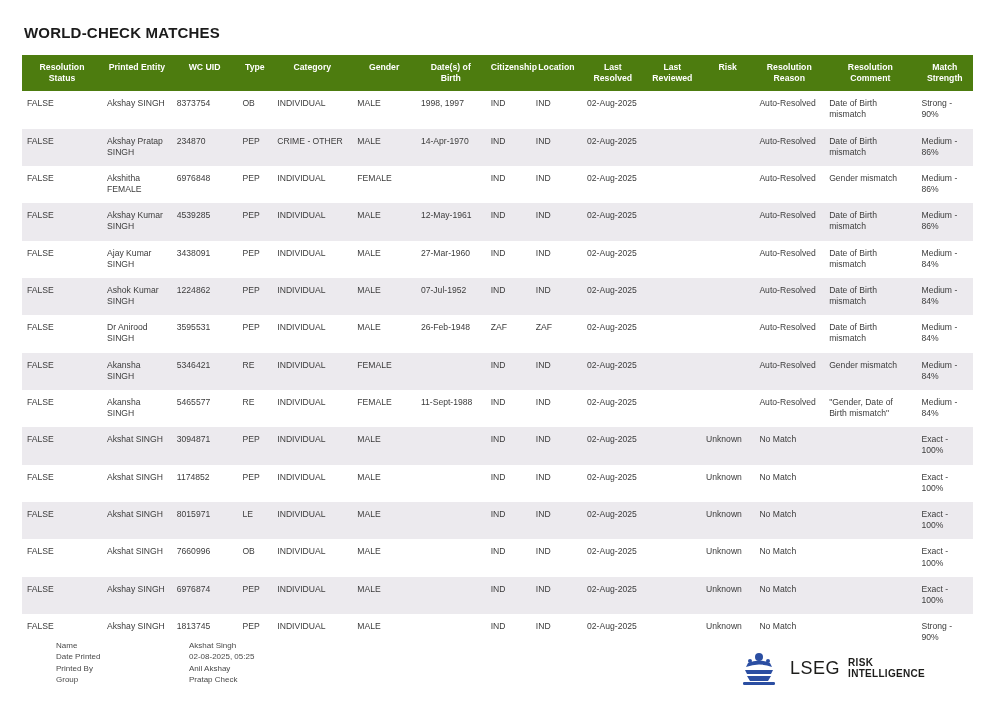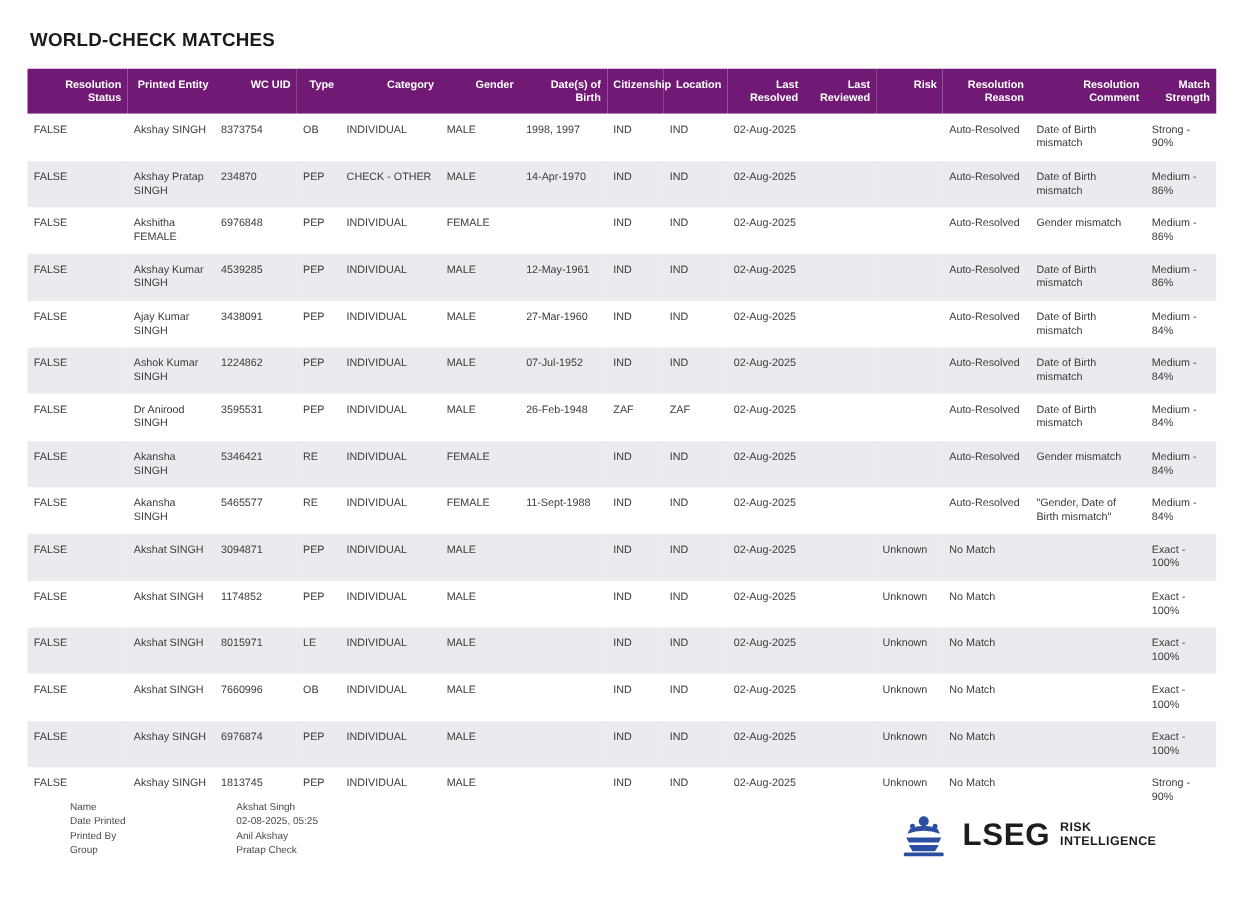--- a/index.html
+++ b/index.html
@@ -28,24 +28,24 @@
     letter-spacing: 0.2px;
     margin: 4px 0 14px 2px;
   }
   table.matches {
     border-collapse: collapse;
     width: 951px;
     table-layout: fixed;
     font-size: 8.6px;
   }
   table.matches thead th {
-    background: #701a75;
+    background: #4d7c0f;
     color: #ffffff;
     font-weight: bold;
-    text-align: right;
+    text-align: center;
     vertical-align: top;
     padding: 7px 5px 8px 5px;
     font-size: 8.7px;
     line-height: 1.22;
     border: none;
   }
   table.matches tbody td {
     vertical-align: top;
     padding: 7px 5px 8px 5px;
     line-height: 1.3;
@@ -114,22 +114,22 @@
     width: 44px;
     height: 36px;
     position: relative;
   }
   .brand-text {
     display: flex;
     align-items: center;
     gap: 8px;
   }
   .brand-lseg {
-    font-size: 25px;
-    font-weight: bold;
+    font-size: 18px;
+    font-weight: normal;
     color: #1d1d1b;
     letter-spacing: 0.5px;
   }
   .brand-sub {
     font-size: 10px;
     font-weight: bold;
     color: #1d1d1b;
     line-height: 1.15;
     letter-spacing: 0.3px;
   }
@@ -194,21 +194,21 @@
         <td></td>
         <td>Auto-Resolved</td>
         <td>Date of Birth mismatch</td>
         <td>Strong - 90%</td>
       </tr>
       <tr class="even">
         <td>FALSE</td>
         <td>Akshay Pratap SINGH</td>
         <td>234870</td>
         <td>PEP</td>
-        <td>CHECK - OTHER</td>
+        <td>CRIME - OTHER</td>
         <td>MALE</td>
         <td>14-Apr-1970</td>
         <td>IND</td>
         <td>IND</td>
         <td>02-Aug-2025</td>
         <td></td>
         <td></td>
         <td>Auto-Resolved</td>
         <td>Date of Birth mismatch</td>
         <td>Medium - 86%</td>

